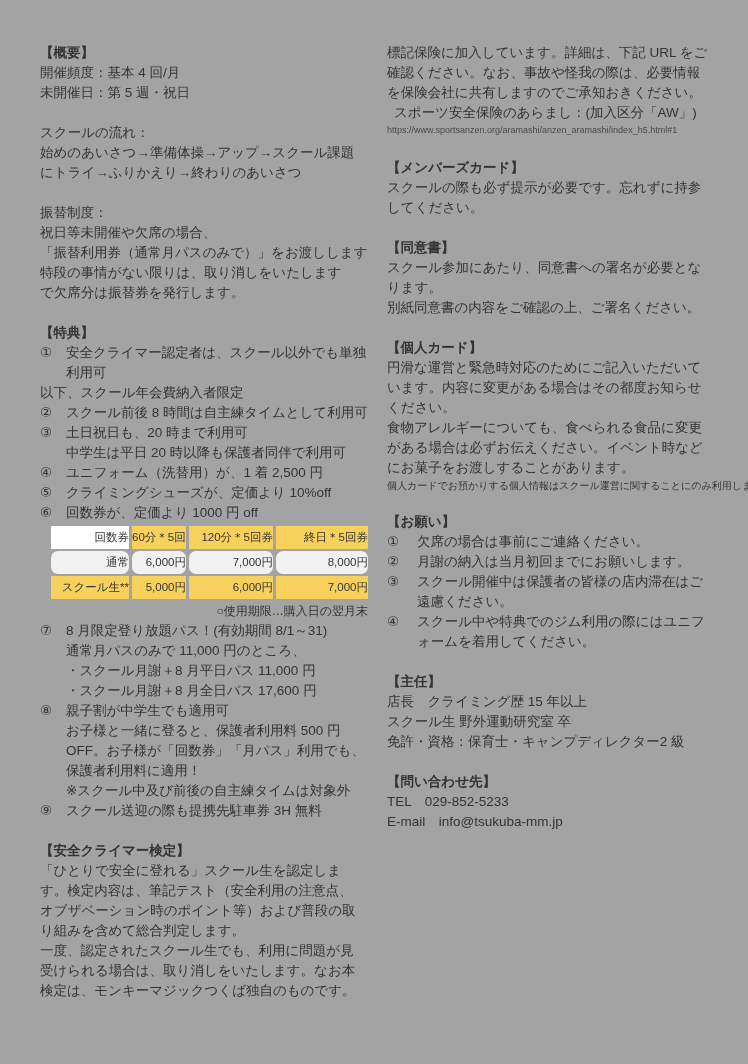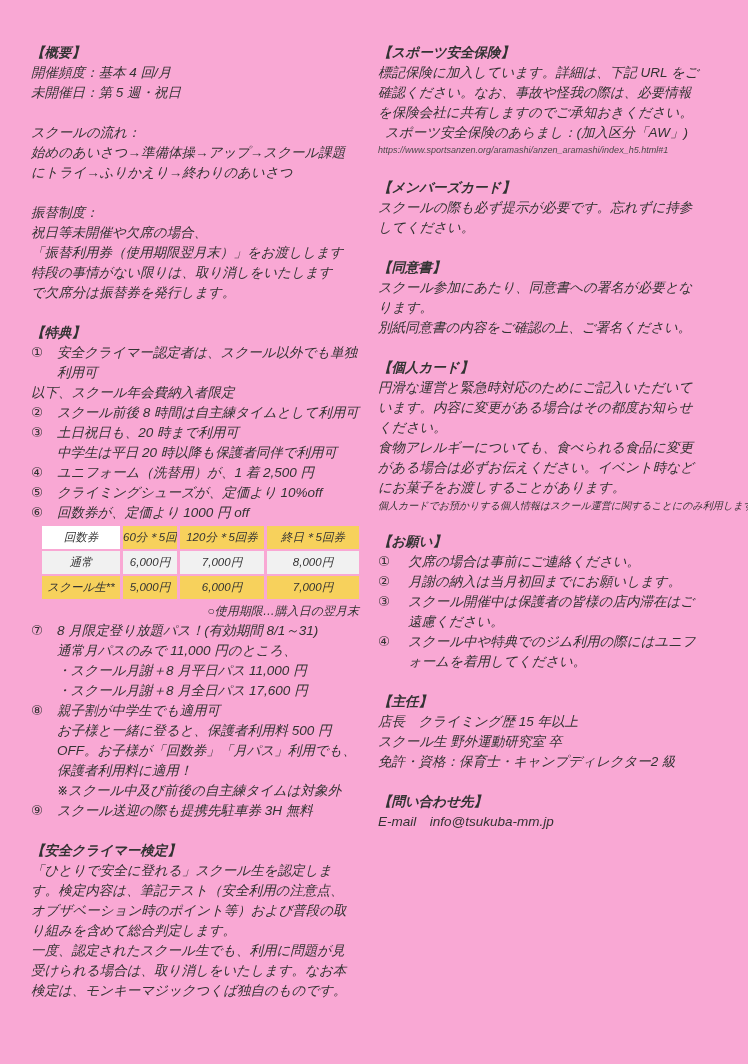--- a/index.html
+++ b/index.html
@@ -3,27 +3,26 @@
 <meta charset="utf-8">
 <style>
   :root{
     --gold:#F7D15C;
     --gray:#F1F1F1;
     --text:#333333;
   }
   *{margin:0;padding:0;box-sizing:border-box;}
   html,body{background:#ffffff;}
   .page{
-    width:748px;height:1064px;background:#f9a8d4;
+    width:748px;height:1064px;background:#a3a3a3;
     font-family:"Liberation Sans","DejaVu Sans",sans-serif;
     color:var(--text);
-    padding:43px 24px 0 31px;
+    padding:43px 24px 0 40px;
     display:flex;gap:19px;
     overflow:hidden;
-    font-style:italic;
   }
   .col{flex-shrink:0;}
   .col-left{width:328px;}
   .col-right{width:346px;}
   .line{font-size:13.5px;line-height:20px;white-space:nowrap;}
   .heading{font-size:13.5px;line-height:20px;font-weight:700;white-space:nowrap;}
   .blank{height:20px;}
   .blank-sm{height:18px;}
   .li{display:flex;font-size:13.5px;line-height:20px;}
   .li .num{width:26px;flex-shrink:0;}
@@ -32,47 +31,47 @@
   .indent-sm{padding-left:7px;}
   .url{font-size:9px;line-height:15px;color:#4a4a4a;letter-spacing:0;white-space:nowrap;}
   .fineprint{font-size:10px;line-height:16px;white-space:nowrap;}
   .table-note{font-size:12px;line-height:19px;white-space:nowrap;text-align:right;}
   table.price{
     border-collapse:separate;border-spacing:3px 2px;
     margin-left:8px;margin-top:1px;margin-bottom:1px;
     table-layout:fixed;width:318px;
   }
   table.price td{
-    font-size:11.5px;line-height:15px;text-align:center;
+    font-size:11.5px;line-height:15px;text-align:right;
     padding:4px 0;white-space:nowrap;overflow:hidden;
   }
   td.w0{width:78px;} td.w1{width:54px;} td.w2{width:84px;} td.w3{width:92px;}
   .cell-gold{background:var(--gold);}
-  .cell-gray{background:var(--gray);}
+  .cell-gray{background:var(--gray);border-radius:7px;}
   .cell-white{background:#ffffff;}
 </style>
 </head>
 <body>
 
 <div class="page">
 
   <div class="col col-left">
 
     <div>
       <div class="heading">【概要】</div>
       <div class="line">開催頻度：基本 4 回/月</div>
       <div class="line">未開催日：第 5 週・祝日</div>
       <div class="blank"></div>
       <div class="line">スクールの流れ：</div>
       <div class="line">始めのあいさつ→準備体操→アップ→スクール課題</div>
       <div class="line">にトライ→ふりかえり→終わりのあいさつ</div>
       <div class="blank"></div>
       <div class="line">振替制度：</div>
       <div class="line">祝日等未開催や欠席の場合、</div>
-      <div class="line">「振替利用券（使用期限翌月末）」をお渡しします</div>
+      <div class="line">「振替利用券（通常月パスのみで）」をお渡しします</div>
       <div class="line">特段の事情がない限りは、取り消しをいたします</div>
       <div class="line">で欠席分は振替券を発行します。</div>
     </div>
 
     <div class="blank"></div>
 
     <div>
       <div class="heading">【特典】</div>
 
       <div class="li">
@@ -176,21 +175,20 @@
       <div class="line">り組みを含めて総合判定します。</div>
       <div class="line">一度、認定されたスクール生でも、利用に問題が見</div>
       <div class="line">受けられる場合は、取り消しをいたします。なお本</div>
       <div class="line">検定は、モンキーマジックつくば独自のものです。</div>
     </div>
   </div>
 
   <div class="col col-right">
 
     <div>
-      <div class="heading">【スポーツ安全保険】</div>
       <div class="line">標記保険に加入しています。詳細は、下記 URL をご</div>
       <div class="line">確認ください。なお、事故や怪我の際は、必要情報</div>
       <div class="line">を保険会社に共有しますのでご承知おきください。</div>
       <div class="line indent-sm">スポーツ安全保険のあらまし：(加入区分「AW」)</div>
       <div class="url">https://www.sportsanzen.org/aramashi/anzen_aramashi/index_h5.html#1</div>
     </div>
 
     <div class="blank"></div>
 
     <div>
@@ -259,16 +257,17 @@
       <div class="heading">【主任】</div>
       <div class="line">店長　クライミング歴 15 年以上</div>
       <div class="line">スクール生 野外運動研究室 卒</div>
       <div class="line">免許・資格：保育士・キャンプディレクター2 級</div>
     </div>
 
     <div class="blank"></div>
 
     <div>
       <div class="heading">【問い合わせ先】</div>
+      <div class="line">TEL　029-852-5233</div>
       <div class="line">E-mail　info@tsukuba-mm.jp</div>
     </div>
   </div>
 </div>
 
 </body></html>

